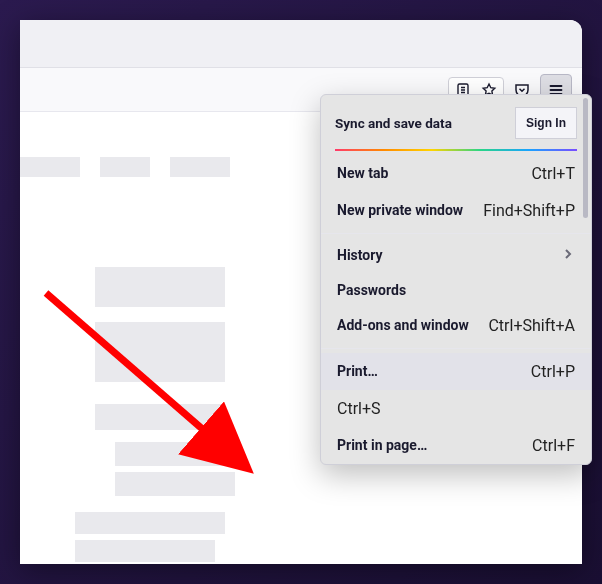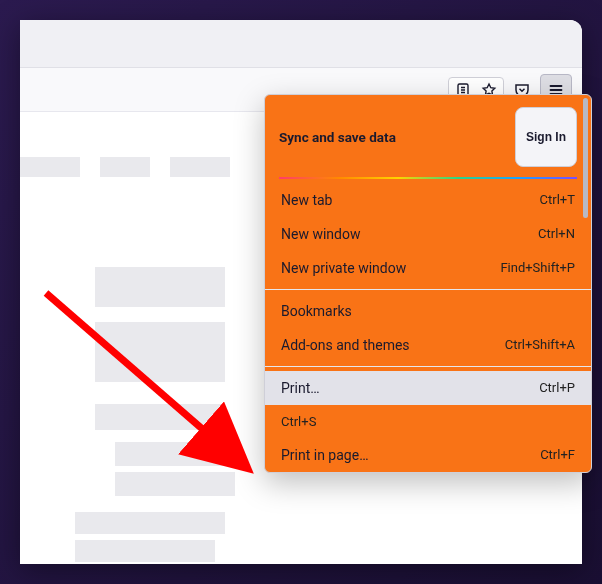--- a/index.html
+++ b/index.html
@@ -80,22 +80,22 @@
   .blur6 { left: 75px; top: 292px; width: 130px; height: 26px; }
   .blur7 { left: 95px; top: 330px; width: 120px; height: 24px; }
   .blur8 { left: 95px; top: 360px; width: 120px; height: 24px; }
   .blur9 { left: 55px; top: 400px; width: 150px; height: 22px; }
   .blur10{ left: 55px; top: 428px; width: 140px; height: 22px; }
 
   .menu-panel {
     position: absolute;
     right: 10px;
     top: 94px;
-    width: 328px;
-    background: #f97316;
+    width: 272px;
+    background: #e5e5e5;
     border: 1px solid #cfcfd8;
     border-radius: 6px;
     box-shadow: 0 10px 30px rgba(0,0,0,0.25);
     overflow: hidden;
   }
   .menu-scroll {
     position: absolute;
     right: 3px;
     top: 3px;
     width: 5px;
@@ -106,22 +106,22 @@
   .sync-row {
     display: flex;
     align-items: center;
     justify-content: space-between;
     padding: 12px 14px 10px 14px;
   }
   .sync-title { font-weight: 700; font-size: 13.5px; color: #1a1a2e; }
   .signin-btn {
     border: 1px solid #cfcfd8;
     background: #f4f4f8;
-    border-radius: 8px;
-    padding: 22px 10px;
+    border-radius: 0;
+    padding: 8px 10px;
     font-size: 12px;
     font-weight: 600;
     color: #1a1a2e;
     cursor: pointer;
   }
   .rainbow {
     height: 1.5px;
     margin: 0 14px 4px 14px;
     background: linear-gradient(90deg, #ff3b6b, #ff8a00, #ffd400, #2ad587, #1aa3ff, #7a4dff);
   }
@@ -136,22 +136,22 @@
     justify-content: space-between;
     padding: 9px 16px;
     font-size: 14px;
     color: #1a1a2e;
     cursor: pointer;
   }
   .menu-item.highlighted {
     background: #e2e2e9;
     gap: 28px;
   }
-  .mi-label { font-weight: 400; }
-  .mi-shortcut { font-size: 13px; color: #222; }
+  .mi-label { font-weight: 700; }
+  .mi-shortcut { font-size: 16px; color: #222; }
   .chevron { color: #6a6a78; }
 
   .annotation-arrow {
     position: absolute;
     pointer-events: none;
     z-index: 50;
   }
 </style>
 </head>
 <body>
@@ -211,36 +211,40 @@
     <span class="sync-title">Sync and save data</span>
     <button class="signin-btn">Sign In</button>
   </div>
   <div class="rainbow"></div>
 
   <div class="menu-item">
     <span class="mi-label">New tab</span>
     <span class="mi-shortcut">Ctrl+T</span>
   </div>
   <div class="menu-item">
-    <span class="mi-label">New window</span>
-    <span class="mi-shortcut">Ctrl+N</span>
-  </div>
-  <div class="menu-item">
     <span class="mi-label">New private window</span>
     <span class="mi-shortcut">Find+Shift+P</span>
   </div>
 
   <div class="sep"></div>
 
   <div class="menu-item">
-    <span class="mi-label">Bookmarks</span>
+    <span class="mi-label">History</span>
+    <span class="chevron">
+      <svg width="14" height="14" viewBox="0 0 14 14" fill="none" stroke="currentColor" stroke-width="2">
+          <path d="M5 3l4 4-4 4"></path>
+        </svg>
+    </span>
+  </div>
+  <div class="menu-item">
+    <span class="mi-label">Passwords</span>
     <span class="mi-shortcut"></span>
   </div>
   <div class="menu-item">
-    <span class="mi-label">Add-ons and themes</span>
+    <span class="mi-label">Add-ons and window</span>
     <span class="mi-shortcut">Ctrl+Shift+A</span>
   </div>
 
   <div class="sep"></div>
 
   <div class="menu-item highlighted">
     <span class="mi-label">Print…</span>
     <span class="mi-shortcut">Ctrl+P</span>
   </div>
   <div class="menu-item">

